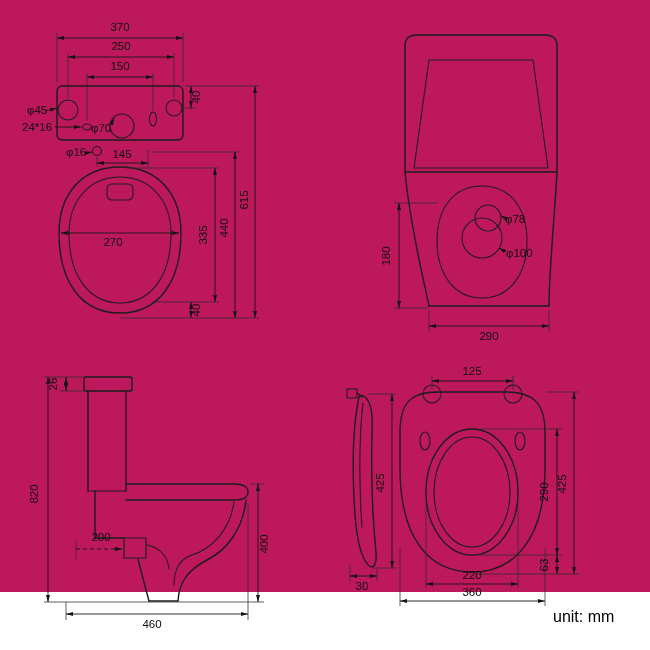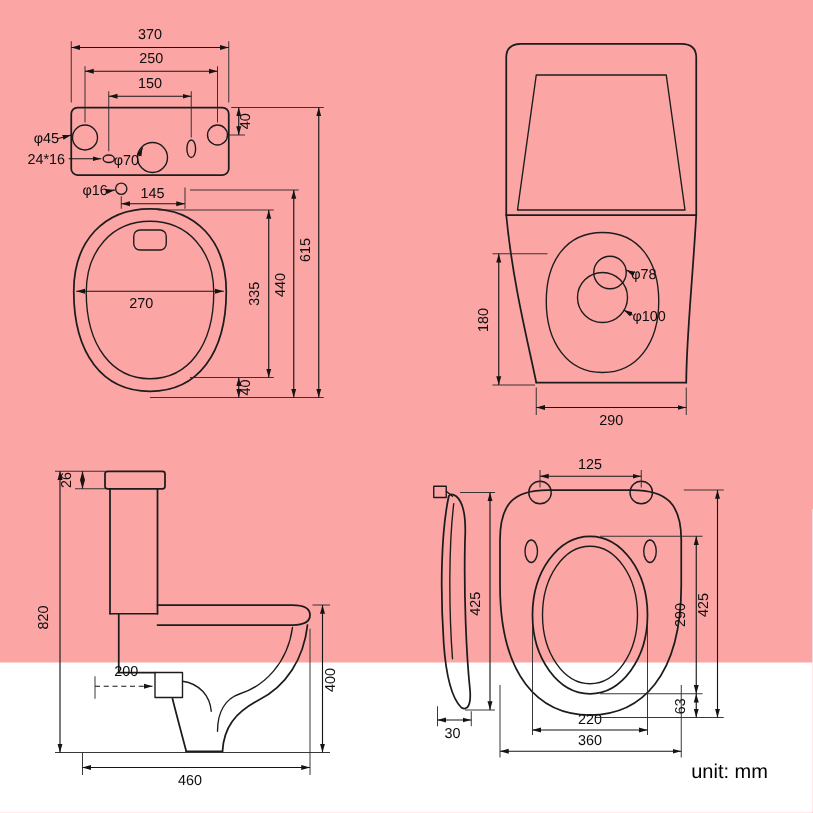--- a/index.html
+++ b/index.html
@@ -1,17 +1,17 @@
 <!DOCTYPE html>
 <html><head>
 <meta charset="utf-8">
 <style>
   html,body { margin:0; padding:0; background:#ffffff; }
   body { width:650px; height:650px; font-family:"Liberation Sans","DejaVu Sans",sans-serif; }
-  .canvas { position:relative; width:650px; height:530px; background:#fca5a5; }
+  .canvas { position:relative; width:650px; height:592px; background:#be185d; }
   svg { display:block; }
   
   .s  { fill:none; stroke:#1c1c1c; stroke-width:1.4; stroke-linecap:round; stroke-linejoin:round; }
   .s2 { fill:none; stroke:#1c1c1c; stroke-width:1.1; stroke-linecap:round; stroke-linejoin:round; }
   
   .e  { stroke:#2b2b2b; stroke-width:0.75; }
   
   .d  { stroke:#141414; stroke-width:0.9; fill:none; }
   .dd { stroke-dasharray:4 3; }
   text { font-size:11.5px; fill:#0e0e0e; }

